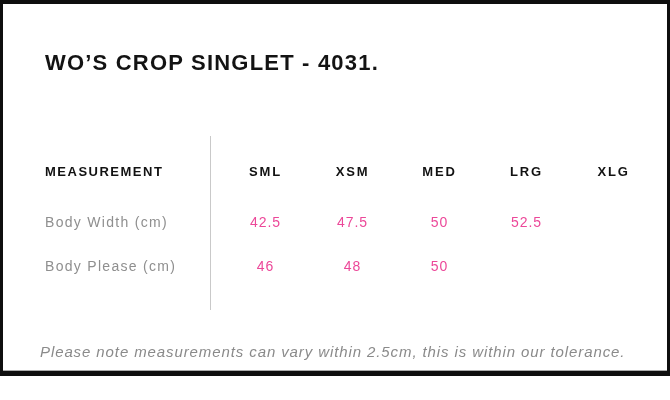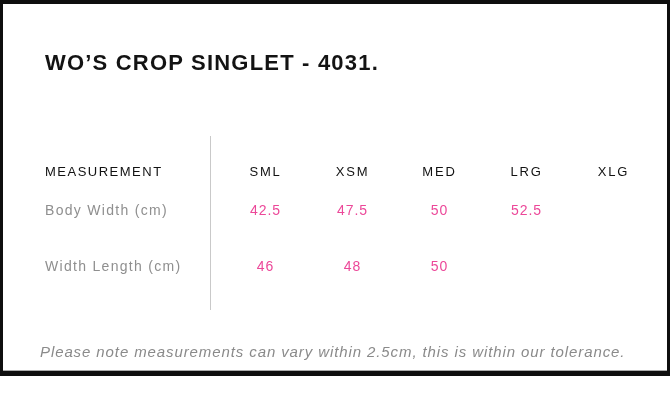--- a/index.html
+++ b/index.html
@@ -41,25 +41,25 @@
 
   .grid-row {
     position: absolute;
     left: 42px;
     width: 612px;
     display: grid;
     grid-template-columns: 177px 87px 87px 87px 87px 87px;
     align-items: center;
   }
   .header-row { top: 160px; }
-  .data-row1  { top: 198px; }
+  .data-row1  { top: 210px; }
   .data-row2  { top: 254px; }
 
   .header-cell {
-    font-weight: 400;
+    font-weight: 700;
     font-size: 13px;
     line-height: 16px;
     letter-spacing: 1.8px;
     color: #121212;
     text-align: center;
     white-space: nowrap;
   }
   .header-cell.label-col {
     text-align: left;
     letter-spacing: 1.5px;
@@ -116,21 +116,21 @@
 
   <div class="grid-row data-row1">
     <div class="row-label">Body Width (cm)</div>
     <div class="value-cell">42.5</div>
     <div class="value-cell">47.5</div>
     <div class="value-cell">50</div>
     <div class="value-cell">52.5</div>
   </div>
 
   <div class="grid-row data-row2">
-    <div class="row-label">Width Length (cm)</div>
+    <div class="row-label">Body Please (cm)</div>
     <div class="value-cell">46</div>
     <div class="value-cell">48</div>
     <div class="value-cell">50</div>
   </div>
 
   <p class="note">Please note measurements can vary within 2.5cm, this is within our tolerance.</p>
 
 </div>
 
 </body></html>

